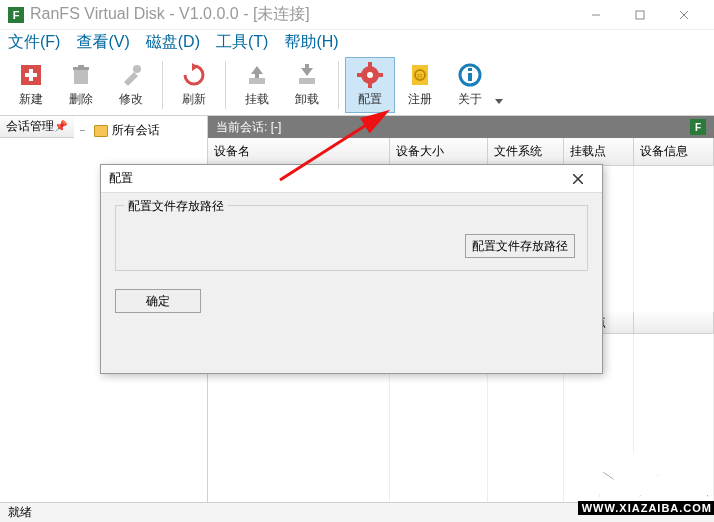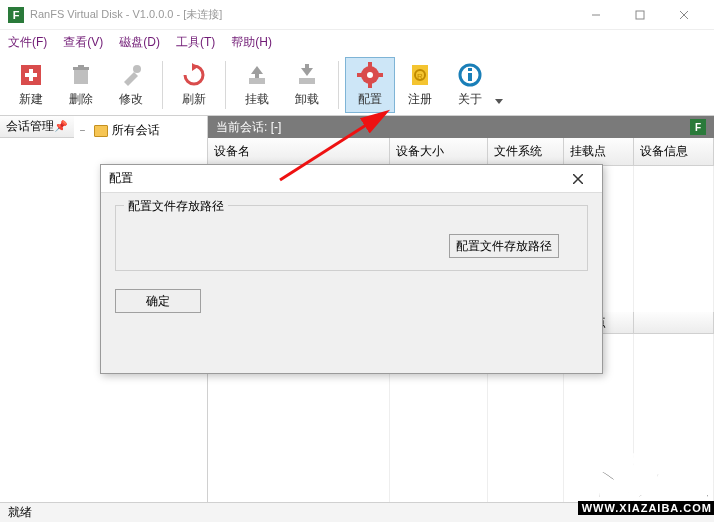--- a/index.html
+++ b/index.html
@@ -1,25 +1,25 @@
 <!DOCTYPE html>
 <html><head>
 <meta charset="utf-8">
 <style>
 * { box-sizing: border-box; margin: 0; padding: 0; font-family: "Microsoft YaHei", "Segoe UI", sans-serif; }
 body { background: #fff; width: 714px; height: 522px; overflow: hidden; position: relative; }
 
 .titlebar { height: 30px; background: #fff; display: flex; align-items: center; padding: 0 8px; border-bottom: 1px solid #eee; }
 .titlebar .app-icon { width: 16px; height: 16px; background: #2a7a3a; color: #fff; font-size: 11px; font-weight: bold; display: flex; align-items: center; justify-content: center; margin-right: 6px; }
-.titlebar .title { font-size: 11px; color: #999; flex: 1; }
+.titlebar .title { font-size: 16px; color: #999; flex: 1; }
 .titlebar .win-controls { display: flex; gap: 0; }
 .titlebar .win-btn { width: 44px; height: 28px; display: flex; align-items: center; justify-content: center; color: #888; font-size: 11px; }
 .titlebar .win-btn svg { width: 10px; height: 10px; }
 
-.menubar { height: 24px; display: flex; align-items: center; padding: 0 8px; gap: 16px; font-size: 12px; color: #701a75; }
+.menubar { height: 24px; display: flex; align-items: center; padding: 0 8px; gap: 16px; font-size: 16px; color: #0369a1; }
 
 .toolbar { height: 62px; border-bottom: 1px solid #d0d0d0; display: flex; align-items: center; padding: 2px 6px; gap: 0; background: #fff; }
 .tool-group { display: flex; }
 .tool-sep { width: 1px; height: 48px; background: #d8d8d8; margin: 0 6px; }
 .tool-btn { width: 50px; height: 56px; display: flex; flex-direction: column; align-items: center; justify-content: center; gap: 2px; font-size: 12px; color: #333; border: 1px solid transparent; }
 .tool-btn.active { background: #cde6f7; border: 1px solid #7eb4d6; }
 .tool-btn .ico { width: 28px; height: 28px; display: flex; align-items: center; justify-content: center; }
 .about-dd { width: 12px; display: flex; align-items: flex-end; padding-bottom: 8px; }
 
 .body-row { display: flex; position: relative; height: 386px; }
@@ -45,21 +45,21 @@
 .sub-head-row .col { border-right:1px solid #d0d0d0; padding:2px 6px; display:flex; align-items:center;}
 
 .statusbar { height: 20px; border-top: 1px solid #d0d0d0; background: #f4f4f4; font-size: 12px; padding: 0 8px; display: flex; align-items: center; }
 
 
 .dialog { position: absolute; left: 100px; top: 164px; width: 503px; height: 210px; background: #f0f0f0; border: 1px solid #9a9a9a; box-shadow: 2px 2px 8px rgba(0,0,0,.25); }
 .dialog .dlg-title { height: 28px; background: #fff; display: flex; align-items: center; padding: 0 8px; font-size: 12px; border-bottom: 1px solid #ddd; }
 .dialog .dlg-title .spacer { flex: 1; }
 .dialog .dlg-close { width: 32px; height: 22px; display:flex; align-items:center; justify-content:center; font-size: 14px; }
 .dlg-body { padding: 12px 14px 10px; }
-.fieldset { border: 1px solid #cfcfcf; padding: 16px 28px 12px; position: relative; }
+.fieldset { border: 1px solid #cfcfcf; padding: 16px 12px 12px; position: relative; }
 .fieldset .legend { position: absolute; top: -8px; left: 8px; background: #f0f0f0; padding: 0 4px; font-size: 12px; }
 .path-row { display: flex; gap: 6px; align-items: center; }
 .path-input { flex: 1; height: 22px; border: 1px solid #a0a0a0; background: #fff; font-size: 12px; padding: 0 6px; }
 .browse-btn { width: 26px; height: 22px; border: 1px solid #a0a0a0; background: #efefef; font-size: 11px; display:flex; align-items:center; justify-content:center;}
 .open-path { display:flex; justify-content:flex-end; margin-top:12px;}
 .btn { min-width: 110px; height: 24px; border: 1px solid #a0a0a0; background: #efefef; font-size: 12px; display:flex; align-items:center; justify-content:center; }
 .dlg-buttons { display:flex; justify-content:space-between; gap: 16px; padding: 8px 14px 0; }
 .dlg-buttons .btn { min-width: 86px; }
 
 

